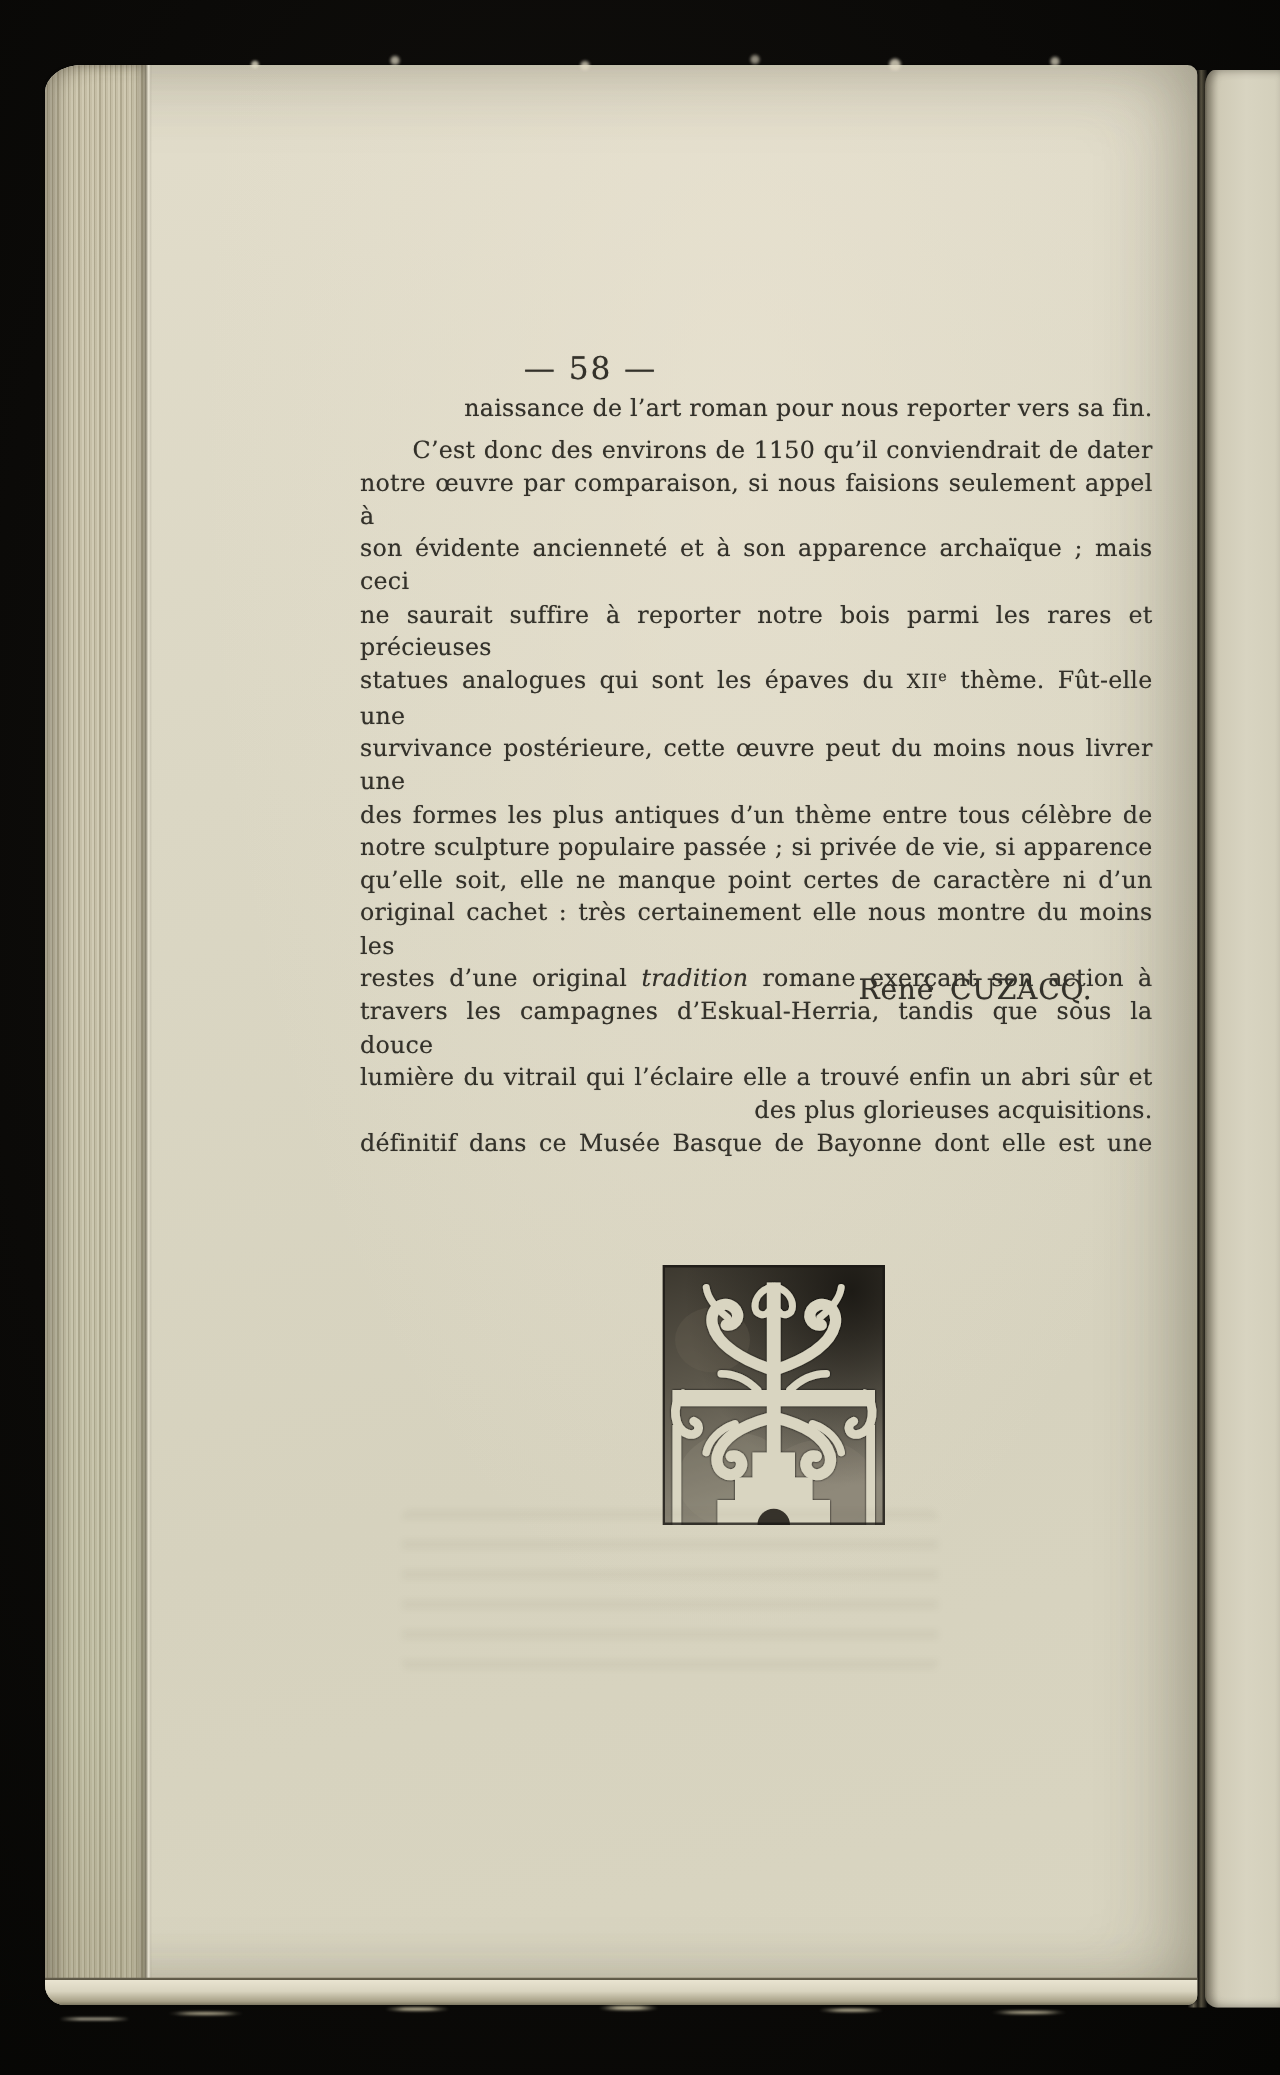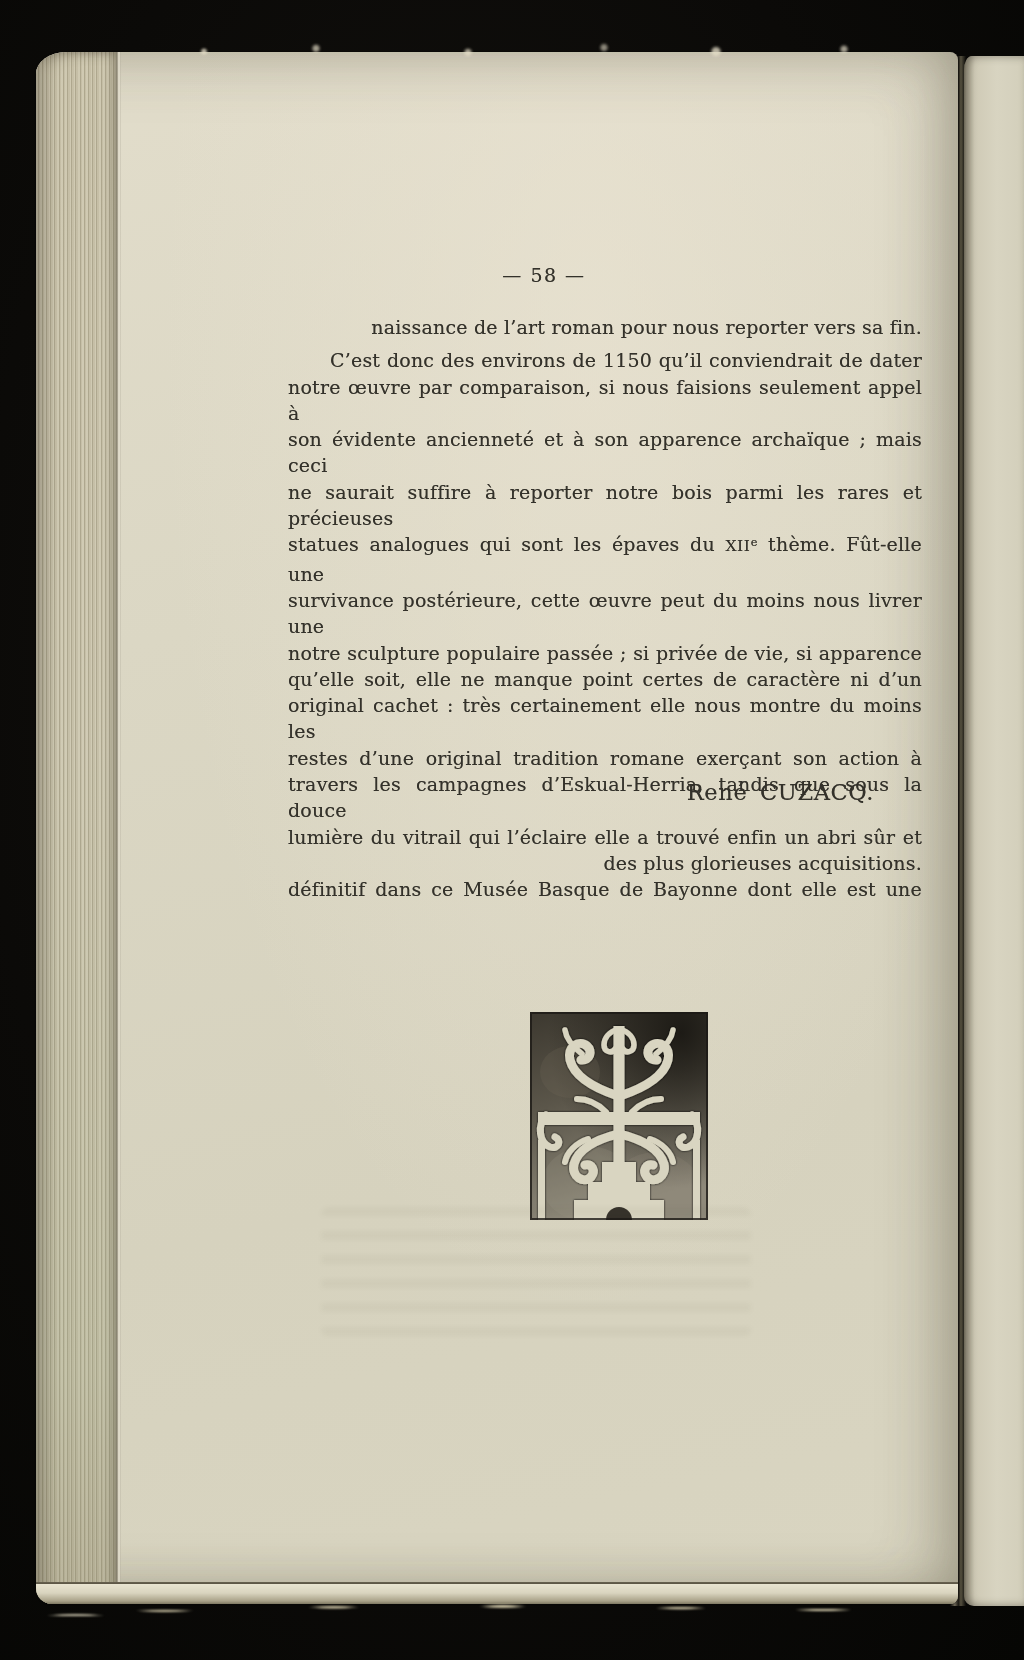--- a/index.html
+++ b/index.html
@@ -77,32 +77,32 @@
       radial-gradient(ellipse at 33% 12%, #cfc6a6 0 12px, rgba(207,198,166,0) 26px),
       radial-gradient(ellipse at 52% 10%, #d8cfae 0 10px, rgba(216,207,174,0) 24px),
       radial-gradient(ellipse at 72% 14%, #d2c9a9 0 12px, rgba(210,201,169,0) 26px),
       radial-gradient(ellipse at 88% 18%, #dcd3b2 0 14px, rgba(220,211,178,0) 30px);
     filter:blur(1.2px);
   }
 
   
   .ink{color:#33312a;text-shadow:0 0 .6px rgba(51,49,42,.55);}
   .page-number{
-    position:absolute;left:383px;top:212px;width:250px;
-    text-align:center;font-size:19px;letter-spacing:1.5px;
+    position:absolute;left:383px;top:228px;width:250px;
+    font-size:25px;letter-spacing:1.5px;
   }
   .text-block{
     position:absolute;left:252px;top:262px;width:634px;
     font-size:19px;line-height:26.3px;letter-spacing:.2px;
   }
   .para + .para{margin-top:7px;}
   .line{text-align:justify;text-align-last:justify;}
   .line.nj{text-align:right;text-align-last:auto;}
   .line.ind{text-indent:42px;}
-  .seg.i{}
+  .seg.i{font-style:italic;}
   .seg.sc{font-size:.82em;letter-spacing:.6px;}
   .seg.sup{font-size:.6em;position:relative;top:-.45em;}
   .signature{
     position:absolute;left:252px;top:727px;width:634px;box-sizing:border-box;
     text-align:right;padding-right:48px;font-size:22.5px;letter-spacing:.6px;word-spacing:5px;
   }
   .ornament{position:absolute;left:494px;top:960px;width:178px;height:208px;}
   .ornament svg{display:block;width:100%;height:100%;filter:blur(.2px);}
   
   .show-through{
@@ -128,20 +128,21 @@
         <div class="para">
           <div class="line nj"><span class="seg">naissance de l’art roman pour nous reporter vers sa fin.</span></div>
         </div>
         <div class="para">
           <div class="line ind"><span class="seg">C’est donc des environs de 1150 qu’il conviendrait de dater</span></div>
           <div class="line"><span class="seg">notre œuvre par comparaison, si nous faisions seulement appel à</span></div>
           <div class="line"><span class="seg">son évidente ancienneté et à son apparence archaïque ; mais ceci</span></div>
           <div class="line"><span class="seg">ne saurait suffire à reporter notre bois parmi les rares et précieuses</span></div>
           <div class="line"><span class="seg">statues analogues qui sont les épaves du </span><span class="seg sc">XII</span><span class="seg sup">e</span><span class="seg"> thème. Fût-elle une</span></div>
           <div class="line"><span class="seg">survivance postérieure, cette œuvre peut du moins nous livrer une</span></div>
+          <div class="line"><span class="seg">des formes les plus antiques d’un thème entre tous célèbre de</span></div>
           <div class="line"><span class="seg">notre sculpture populaire passée ; si privée de vie, si apparence</span></div>
           <div class="line"><span class="seg">qu’elle soit, elle ne manque point certes de caractère ni d’un</span></div>
           <div class="line"><span class="seg">original cachet : très certainement elle nous montre du moins les</span></div>
           <div class="line"><span class="seg">restes d’une original </span><span class="seg i">tradition</span><span class="seg"> romane exerçant son action à</span></div>
           <div class="line"><span class="seg">travers les campagnes d’Eskual-Herria, tandis que sous la douce</span></div>
           <div class="line"><span class="seg">lumière du vitrail qui l’éclaire elle a trouvé enfin un abri sûr et</span></div>
           <div class="line nj"><span class="seg">des plus glorieuses acquisitions.</span></div>
           <div class="line"><span class="seg">définitif dans ce Musée Basque de Bayonne dont elle est une</span></div>
         </div>
       </div>

